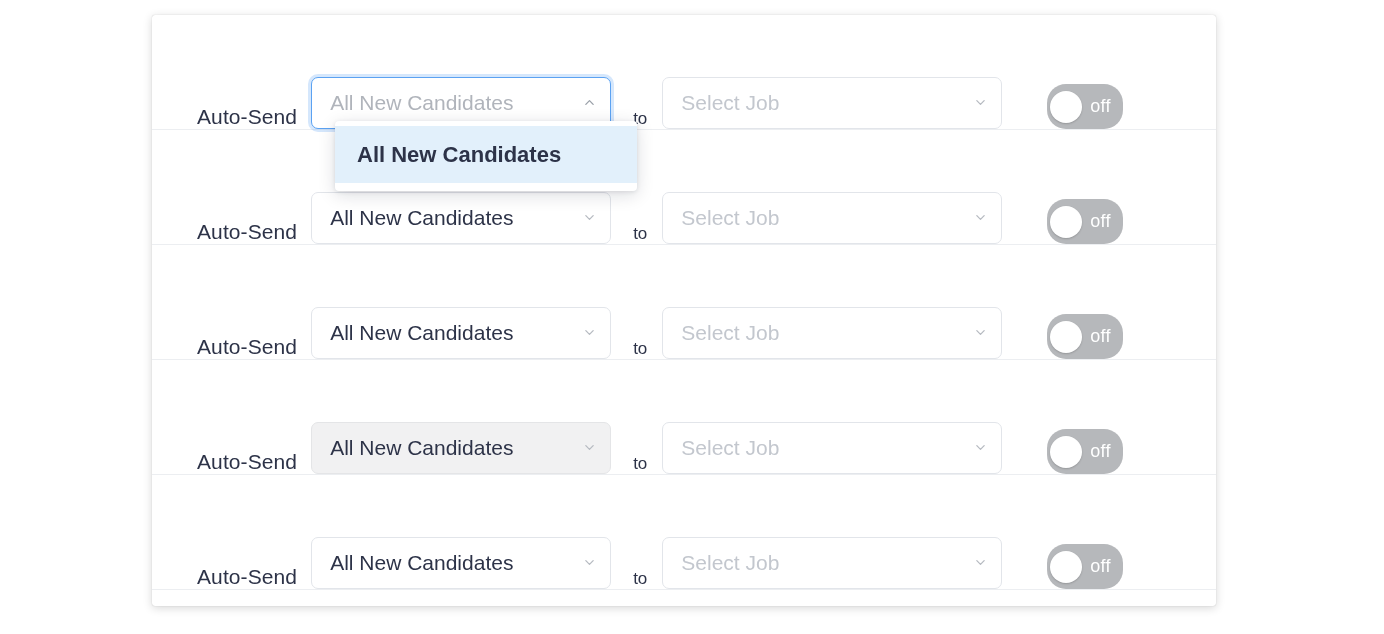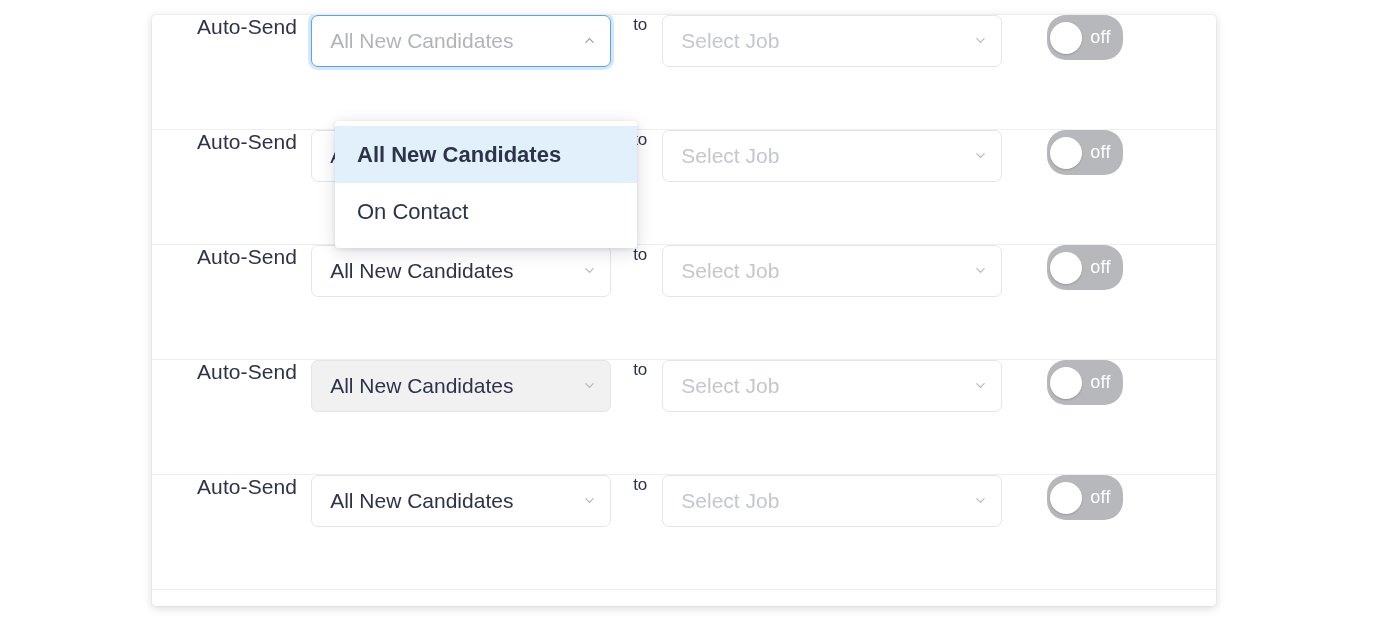--- a/index.html
+++ b/index.html
@@ -34,21 +34,21 @@
 
   .rows {
     position: absolute;
     inset: 0;
   }
 
   .row {
     position: relative;
     height: 115px;
     display: flex;
-    align-items: flex-start;
+    align-items: flex-end;
     padding-left: 45px;
     border-bottom: 1px solid #eceef1;
   }
   .row:first-child { border-top: none; }
 
   .row-label {
     font-size: 21px;
     color: #2d3348;
     letter-spacing: 0.1px;
     white-space: nowrap;
@@ -329,16 +329,15 @@
         
 
         
       </div>
 
     </div>
   </div>
 
   <div class="menu">
     <div class="menu-item selected">All New Candidates</div>
-    <div class="menu-item">On Contact</div>
   </div>
 
 </div>
 
 </body></html>

